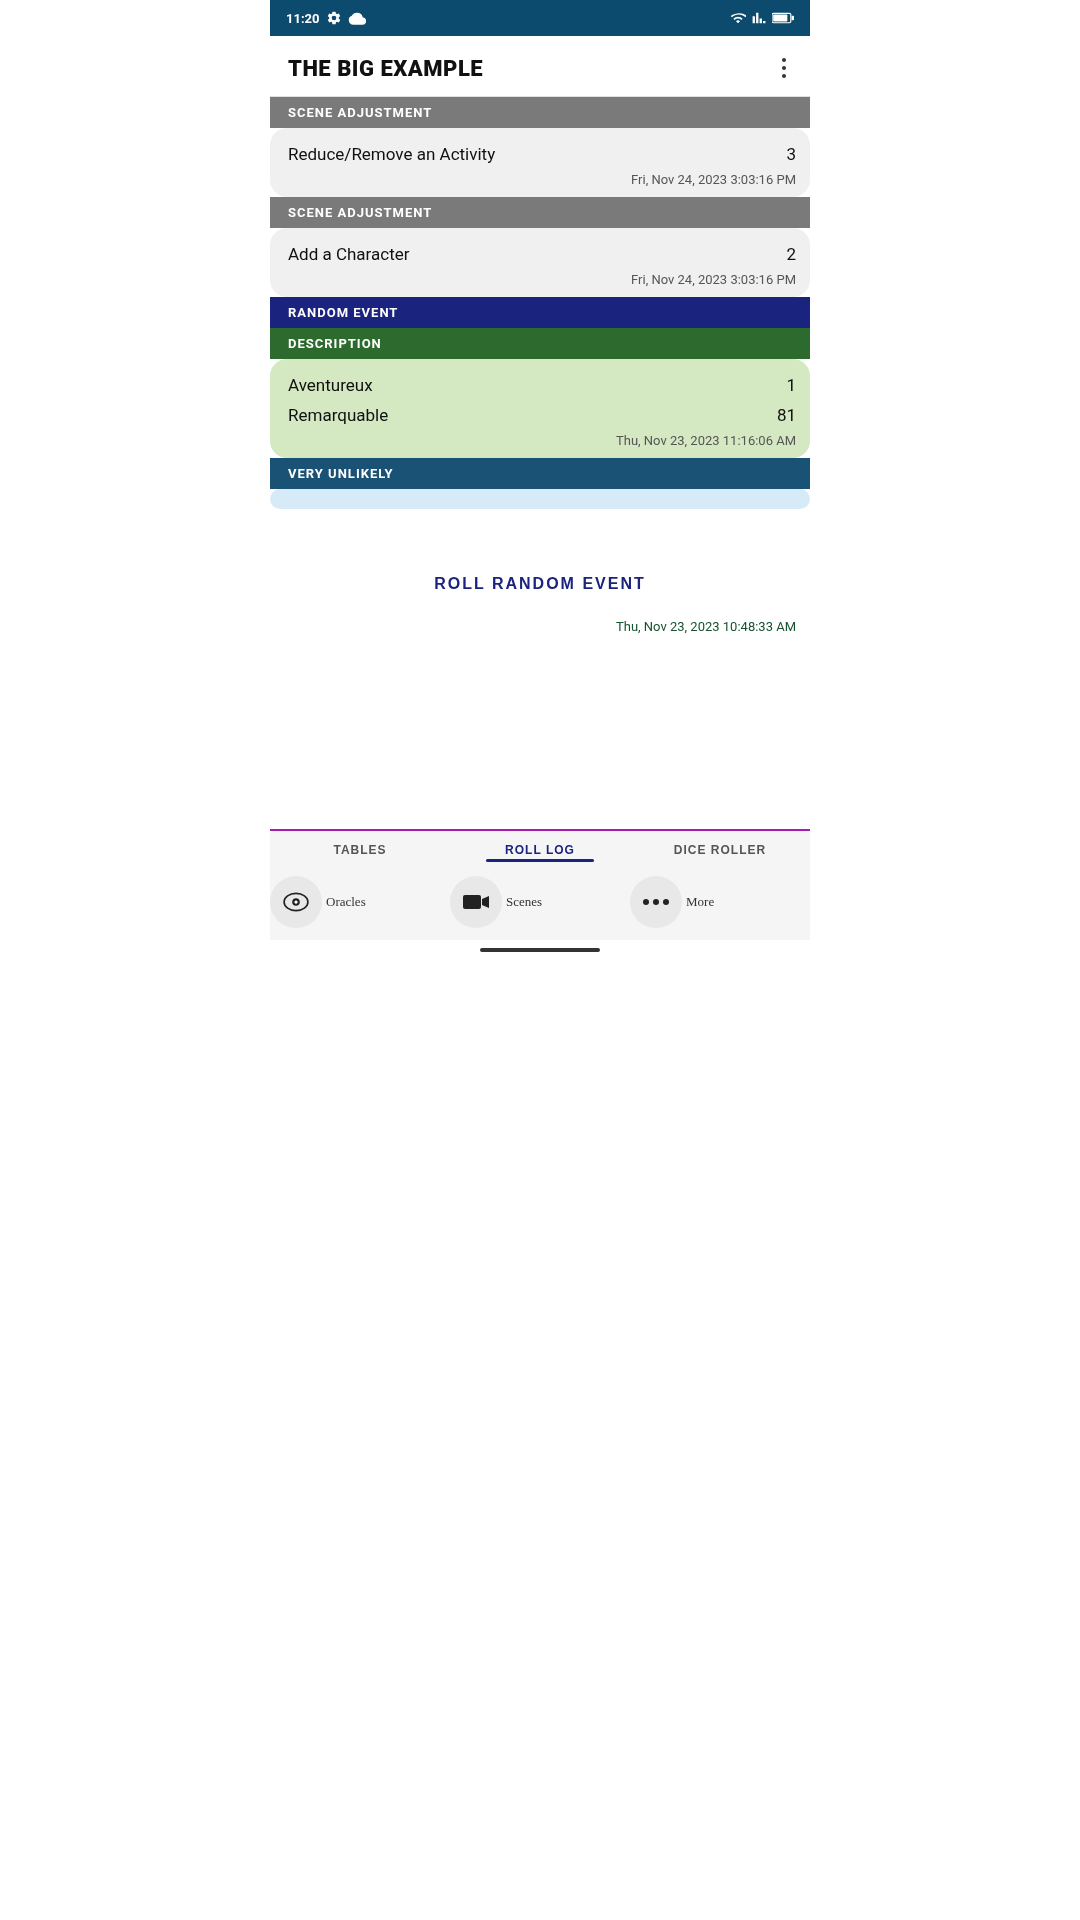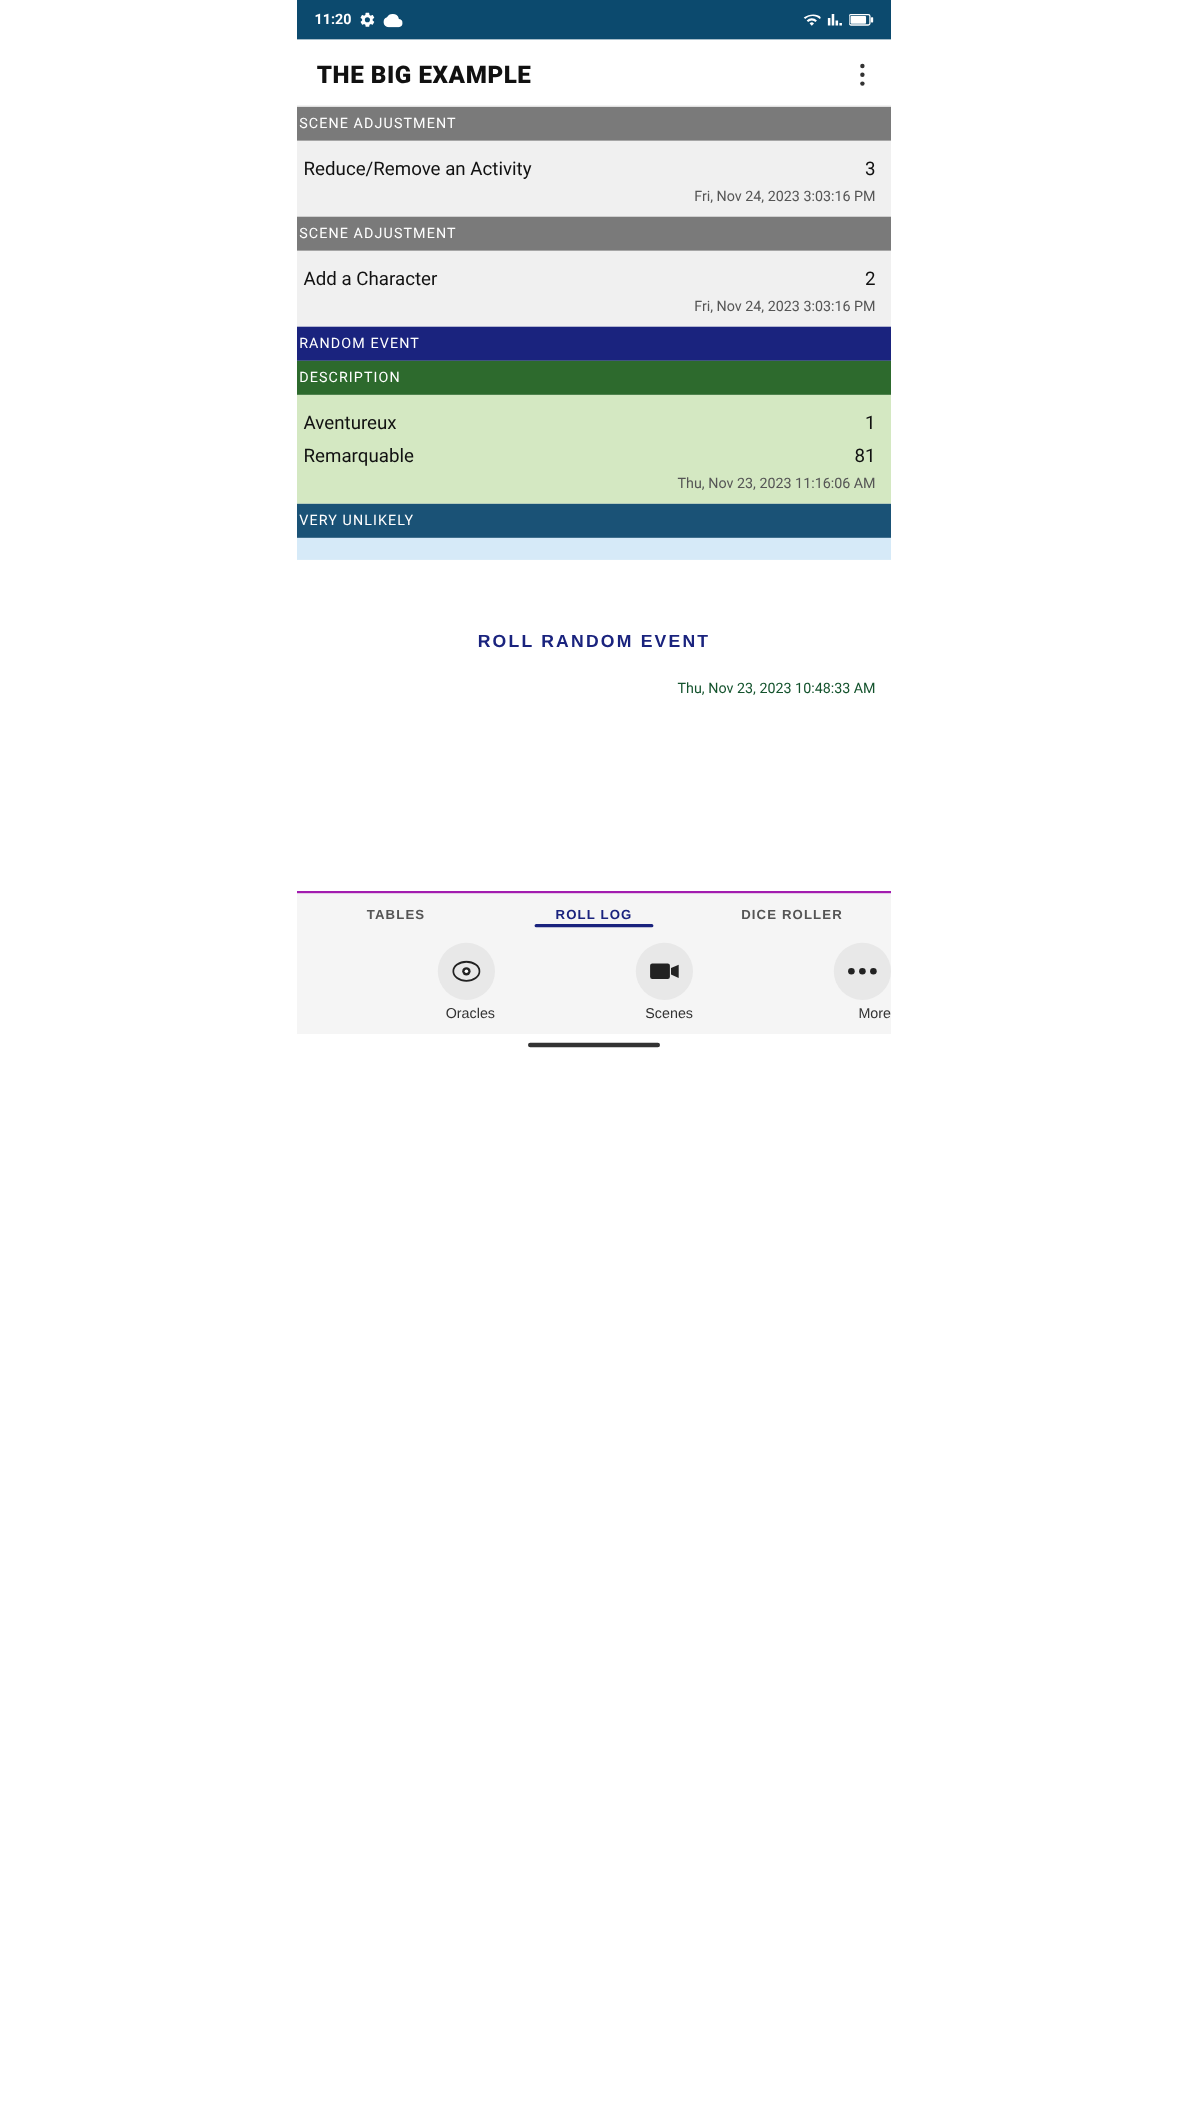--- a/index.html
+++ b/index.html
@@ -67,35 +67,36 @@
     }
 
     
     .scroll-content {
       flex: 1;
       overflow-y: auto;
     }
 
     
     .section-header {
-      padding: 8px 2px;
-      font-size: 13px;
-      font-weight: 400;
+      padding: 8px 18px;
+      font-size: 13px;
+      font-weight: 700;
       letter-spacing: 1px;
       text-transform: uppercase;
       color: #fff;
     }
     .section-header.gray { background: #7a7a7a; color: #fff; }
     .section-header.blue-dark { background: #1a237e; color: #fff; }
     .section-header.green-dark { background: #2d6a2d; color: #fff; }
     .section-header.blue-medium { background: #1a5276; color: #fff; }
 
     
     .entry-block {
-      padding: 10px 14px 0 6px;
+      padding: 10px 14px 0 18px;
+      border-radius: 17px;
     }
 
     .entry-row {
       display: flex;
       justify-content: space-between;
       align-items: baseline;
       padding: 6px 0 4px 0;
       font-size: 17px;
     }
     .entry-value {
@@ -193,26 +194,27 @@
     .tab-indicator.active { background: #1a237e; }
 
     .bottom-icons {
       display: flex;
       justify-content: space-around;
       padding: 8px 0 12px 0;
     }
     .bottom-icon-item {
       flex: 1;
       display: flex;
-      flex-direction: column;
-      align-items: flex-end;
+      flex-direction: row;
+      align-items: center;
       gap: 4px;
       cursor: pointer;
       background: none;
       border: none;
+      font-family: Liberation Serif, serif;
     }
     .icon-circle {
       width: 52px;
       height: 52px;
       background: #e8e8e8;
       border-radius: 50%;
       display: flex;
       align-items: center;
       justify-content: center;
       font-size: 22px;

